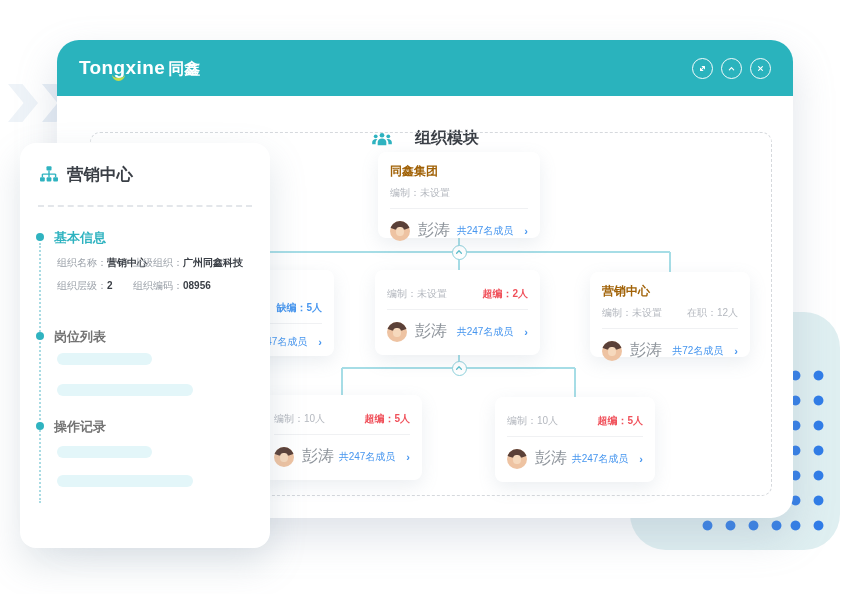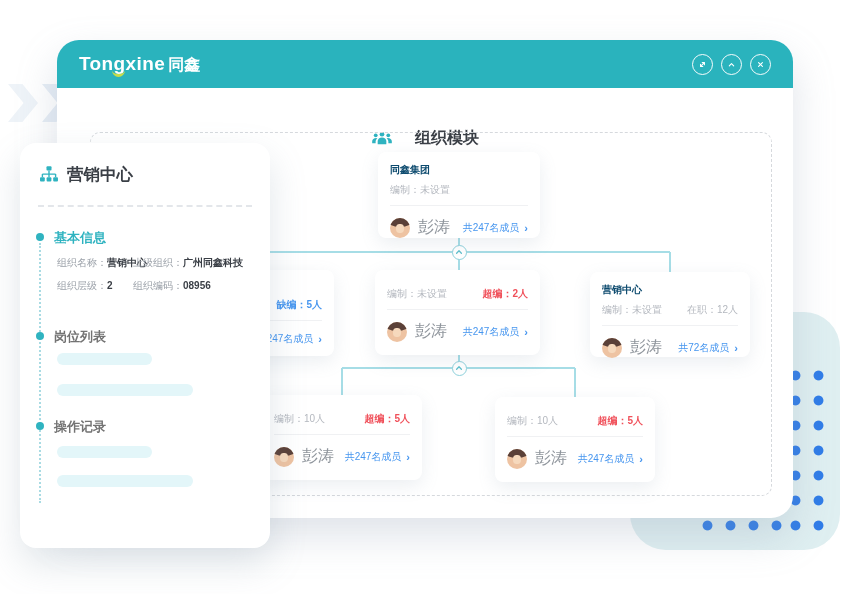--- a/index.html
+++ b/index.html
@@ -16,63 +16,63 @@
   .dots-v { position:absolute; left:784px; top:363px; width:46px; height:175px; z-index:1;
     background-image:radial-gradient(circle, #2f7ce8 4.4px, transparent 5.4px);
     background-size:23px 25px; }
   .dots-h { position:absolute; left:696px; top:513px; width:92px; height:25px; z-index:1;
     background-image:radial-gradient(circle, #2f7ce8 4.4px, transparent 5.4px);
     background-size:23px 25px; }
 
   
   .window { position:absolute; left:57px; top:40px; width:736px; height:478px;
     background:#ffffff; border-radius:22px; box-shadow:0 18px 40px rgba(140,155,175,.28); z-index:2; }
-  .titlebar { position:absolute; left:0; top:0; width:100%; height:48px; background:#2ab3bd;
+  .titlebar { position:absolute; left:0; top:0; width:100%; height:56px; background:#2ab3bd;
     border-radius:22px 22px 0 0; display:flex; align-items:center; padding:0 22px; }
   .logo { position:relative; display:flex; align-items:baseline; color:#ffffff; }
   .logo-en { font-size:19px; font-weight:bold; letter-spacing:.4px; }
   .logo-zh { font-size:16px; font-weight:bold; margin-left:3px; }
   .logo-smile { position:absolute; left:33px; bottom:-1px; width:13px; height:7px;
     border-bottom:3px solid #c6dc4a; border-radius:0 0 12px 12px; }
   .win-controls { margin-left:auto; display:flex; gap:8px; }
   .win-btn { width:21px; height:21px; border-radius:50%; border:1.4px solid rgba(255,255,255,.95);
     display:flex; align-items:center; justify-content:center; cursor:pointer; background:transparent; }
   .win-btn svg { display:block; }
 
   .module-title { position:absolute; left:0; top:88px; width:100%; display:flex;
-    align-items:center; justify-content:center; gap:22px; }
+    align-items:flex-end; justify-content:center; gap:22px; }
   .module-title span { font-size:16px; font-weight:bold; color:#3a3f46; }
 
   .chart-area { position:absolute; left:33px; top:92px; width:682px; height:364px;
     border:1px dashed #d6d9dd; border-radius:10px; }
 
   
   .cline { position:absolute; background:#a6dde6; z-index:1; }
   .junction { position:absolute; width:15px; height:15px; border-radius:50%; background:#ffffff;
     border:1px solid #8fd2dc; display:flex; align-items:center; justify-content:center; z-index:2; }
 
   
   .card { position:absolute; background:#ffffff; border-radius:8px; z-index:3;
     box-shadow:0 6px 18px rgba(120,140,160,.14); padding:11px 12px 9px 12px; }
-  .card-title { font-size:10px; font-weight:bold; color:#0c4a6e; }
+  .card-title { font-size:12px; font-weight:bold; color:#a16207; }
   .card-sub { display:flex; justify-content:space-between; margin-top:6px; font-size:10px; }
   .sub-label { color:#b4b8bf; }
   .sub-red { color:#f0505a; font-weight:bold; }
   .sub-blue { color:#4796ef; font-weight:bold; }
   .card-divider { border-top:1px solid #f0f1f3; margin-top:8px; }
   .card-foot { display:flex; align-items:center; margin-top:11px; }
   .avatar { position:relative; width:20px; height:20px; border-radius:50%; overflow:hidden;
     background:#eec3a2; flex:0 0 auto; }
   .avatar::before { content:""; position:absolute; left:-3px; top:-4px; width:26px; height:13px;
     background:#5a4038; border-radius:50%; }
   .avatar::after { content:""; position:absolute; left:6px; top:6px; width:8px; height:9px;
     background:#f6d9bd; border-radius:45%; }
   .member-name { font-size:16px; color:#8f959c; margin-left:8px; }
   .member-link { margin-left:auto; font-size:10px; color:#4796ef; cursor:pointer;
-    display:flex; align-items:center; gap:5px; white-space:nowrap; }
+    display:flex; align-items:center; gap:11px; white-space:nowrap; }
   .member-link .chev { font-weight:bold; font-size:11px; }
 
   
   .panel { position:absolute; left:20px; top:143px; width:250px; height:405px; background:#ffffff;
     border-radius:16px; box-shadow:0 16px 36px rgba(120,140,160,.22); z-index:4; }
   .panel-head { position:absolute; left:18px; top:21px; display:flex; align-items:center; gap:7px; }
   .panel-head span { font-size:16.5px; font-weight:bold; color:#3a3f46; }
   .panel-dash { position:absolute; left:18px; top:62px; width:214px; border-top:2px dashed #e3e6ea; }
   .timeline { position:absolute; left:19px; top:100px; height:260px; border-left:2px dotted #a9dbe3; }
   .bullet { position:absolute; left:16px; width:8px; height:8px; border-radius:50%; background:#2fb3c0; z-index:2; }

